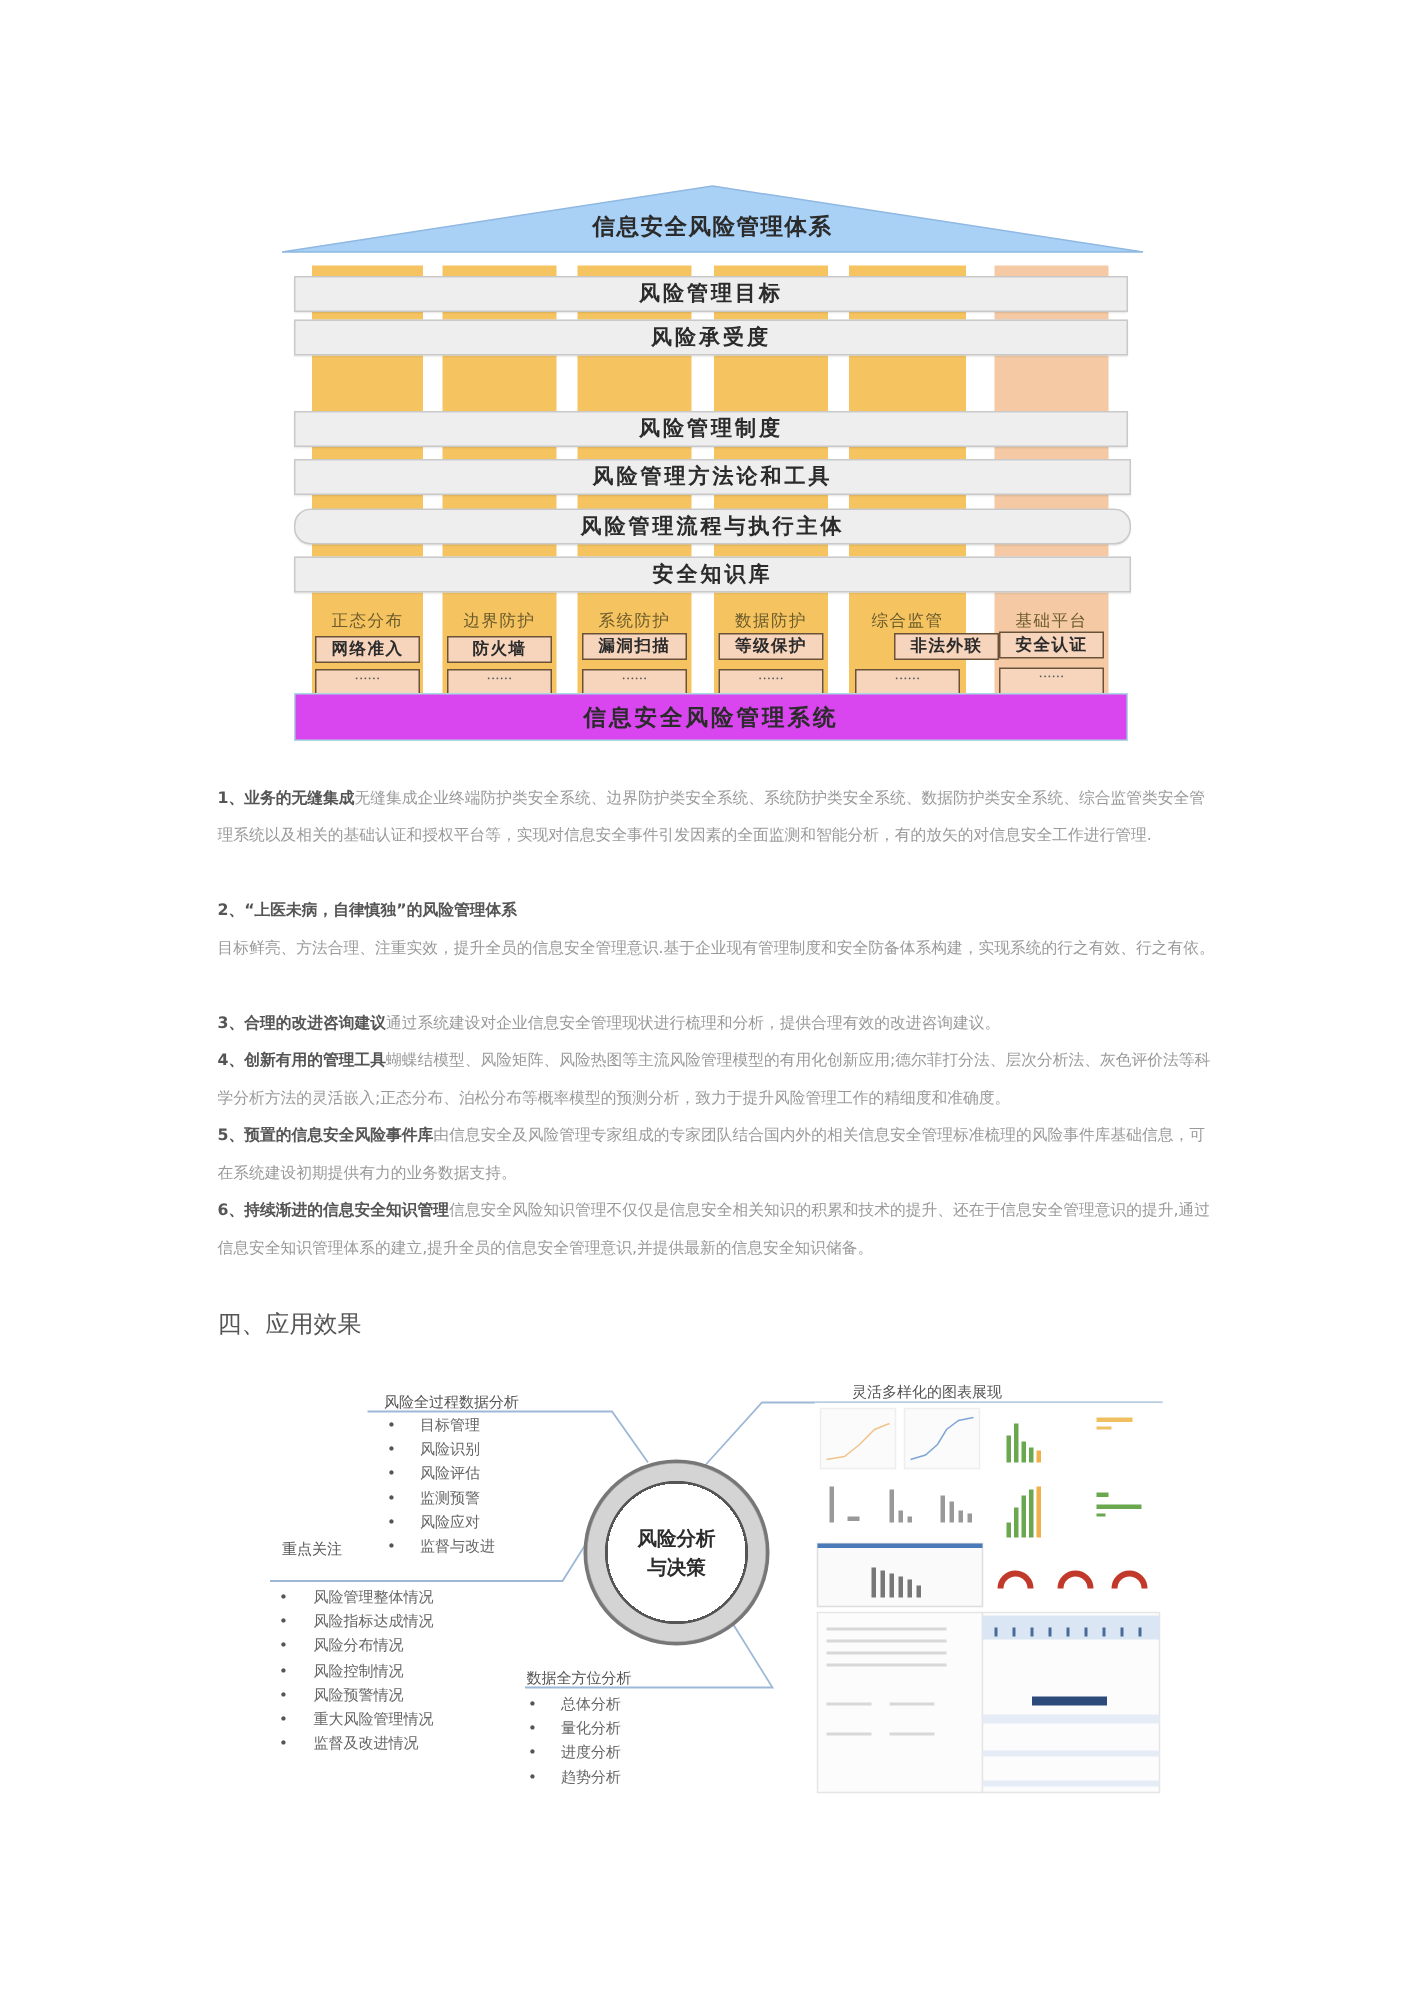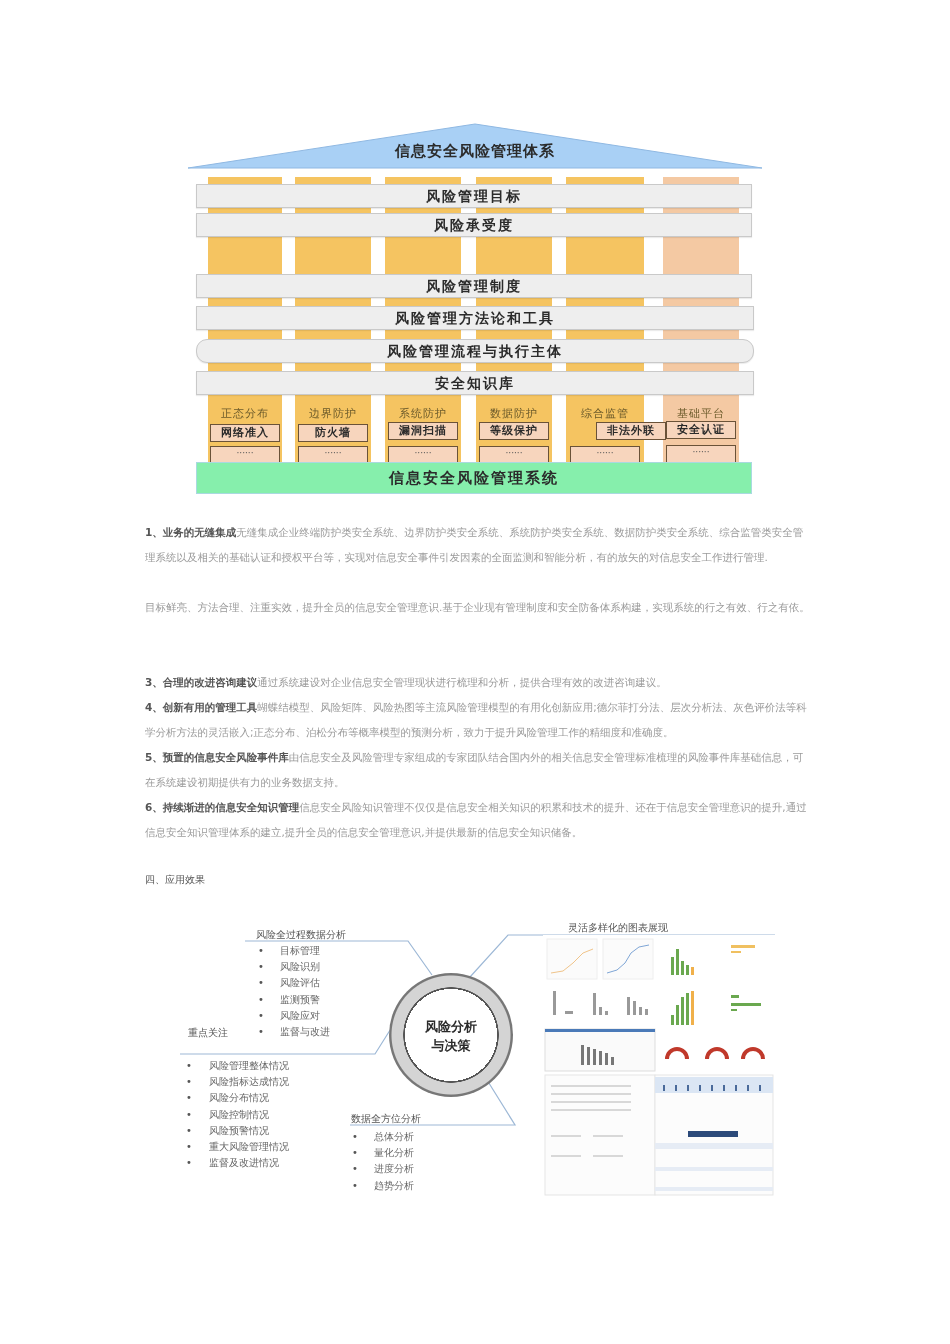--- a/index.html
+++ b/index.html
@@ -20,29 +20,29 @@
            font-size: 14px; line-height: 22px; color: #2b2b2b; letter-spacing: 2px;
            box-shadow: 0 1px 1px rgba(0,0,0,0.08); }
   .col-title { position: absolute; width: 72px; text-align: center; font-size: 11px;
                font-family: "DejaVu Serif", serif; color: #6b5a2a; letter-spacing: 1px; }
   .col-box { position: absolute; width: 70px; height: 18px; background: #f7d5bd;
              border: 1.5px solid #6a5238; box-sizing: border-box; text-align: center;
              font-family: "DejaVu Serif", serif; font-weight: bold; font-size: 11px;
              line-height: 15px; color: #2b2b2b; letter-spacing: 1px; }
   .col-box.dots { font-weight: normal; font-size: 9px; line-height: 13px; color: #555; letter-spacing: 0; }
   #base { position: absolute; left: 10px; top: 340px; width: 556px; height: 32px;
-          background: #86efac; border: 1px solid #a9d9e0; box-sizing: border-box;
+          background: #d946ef; border: 1px solid #a9d9e0; box-sizing: border-box;
           text-align: center; font-family: "DejaVu Serif", serif; font-weight: bold;
           font-size: 15px; line-height: 30px; color: #2b2b2b; letter-spacing: 2px; }
 
   
   .para { position: absolute; left: 145px; width: 665px; font-size: 10.5px; line-height: 25px;
           color: #9a9a9a; }
   .para b { color: #555555; font-weight: bold; }
-  .heading { position: absolute; left: 145px; font-size: 10px; color: #555; font-weight: bold; }
+  .heading { position: absolute; left: 145px; font-size: 16px; color: #555; font-weight: bold; }
 
   
   #effects { position: absolute; left: 170px; top: 915px; width: 610px; height: 290px; }
   .branch-title { position: absolute; font-size: 10px; color: #555; }
   .branch-list { position: absolute; margin: 0; padding: 0; list-style: none; }
   .branch-list li { font-size: 10px; color: #666; height: 16.2px; line-height: 16px; position: relative; }
   .branch-list li .bullet { position: absolute; left: 0; color: #555; }
   #ring { position: absolute; left: 219px; top: 58px; width: 124px; height: 124px; border-radius: 50%;
           background: radial-gradient(circle, #ffffff 0 46px, #555 46px 47.5px, #d4d4d4 48px 59px, #777 60px 62px); }
   #ring-text { position: absolute; left: 219px; top: 102px; width: 124px; text-align: center;
@@ -96,21 +96,21 @@
   <div class="col-box" style="left:480px;top:299px;">安全认证</div>
   <div class="col-box dots" style="left:480px;top:323px;">······</div>
 
   <div id="base">信息安全风险管理系统</div>
 </div>
 
 <div class="para" style="top:520px;">
   <b>1、业务的无缝集成</b><span>无缝集成企业终端防护类安全系统、边界防护类安全系统、系统防护类安全系统、数据防护类安全系统、综合监管类安全管理系统以及相关的基础认证和授权平台等，实现对信息安全事件引发因素的全面监测和智能分析，有的放矢的对信息安全工作进行管理.</span>
 </div>
 <div class="para" style="top:595px;">
-  <span>目标鲜亮、方法合理、注重实效，提升全员的信息安全管理意识.基于企业现有管理制度和安全防备体系构建，实现系统的行之有效、行之有依。</span>
+  <b style="display:block;">2、“上医未病，自律慎独”的风险管理体系</b><span>目标鲜亮、方法合理、注重实效，提升全员的信息安全管理意识.基于企业现有管理制度和安全防备体系构建，实现系统的行之有效、行之有依。</span>
 </div>
 <div class="para" style="top:670px;">
   <b>3、合理的改进咨询建议</b><span>通过系统建设对企业信息安全管理现状进行梳理和分析，提供合理有效的改进咨询建议。</span>
 </div>
 <div class="para" style="top:695px;">
   <b>4、创新有用的管理工具</b><span>蝴蝶结模型、风险矩阵、风险热图等主流风险管理模型的有用化创新应用;德尔菲打分法、层次分析法、灰色评价法等科学分析方法的灵活嵌入;正态分布、泊松分布等概率模型的预测分析，致力于提升风险管理工作的精细度和准确度。</span>
 </div>
 <div class="para" style="top:745px;">
   <b>5、预置的信息安全风险事件库</b><span>由信息安全及风险管理专家组成的专家团队结合国内外的相关信息安全管理标准梳理的风险事件库基础信息，可在系统建设初期提供有力的业务数据支持。</span>
 </div>

